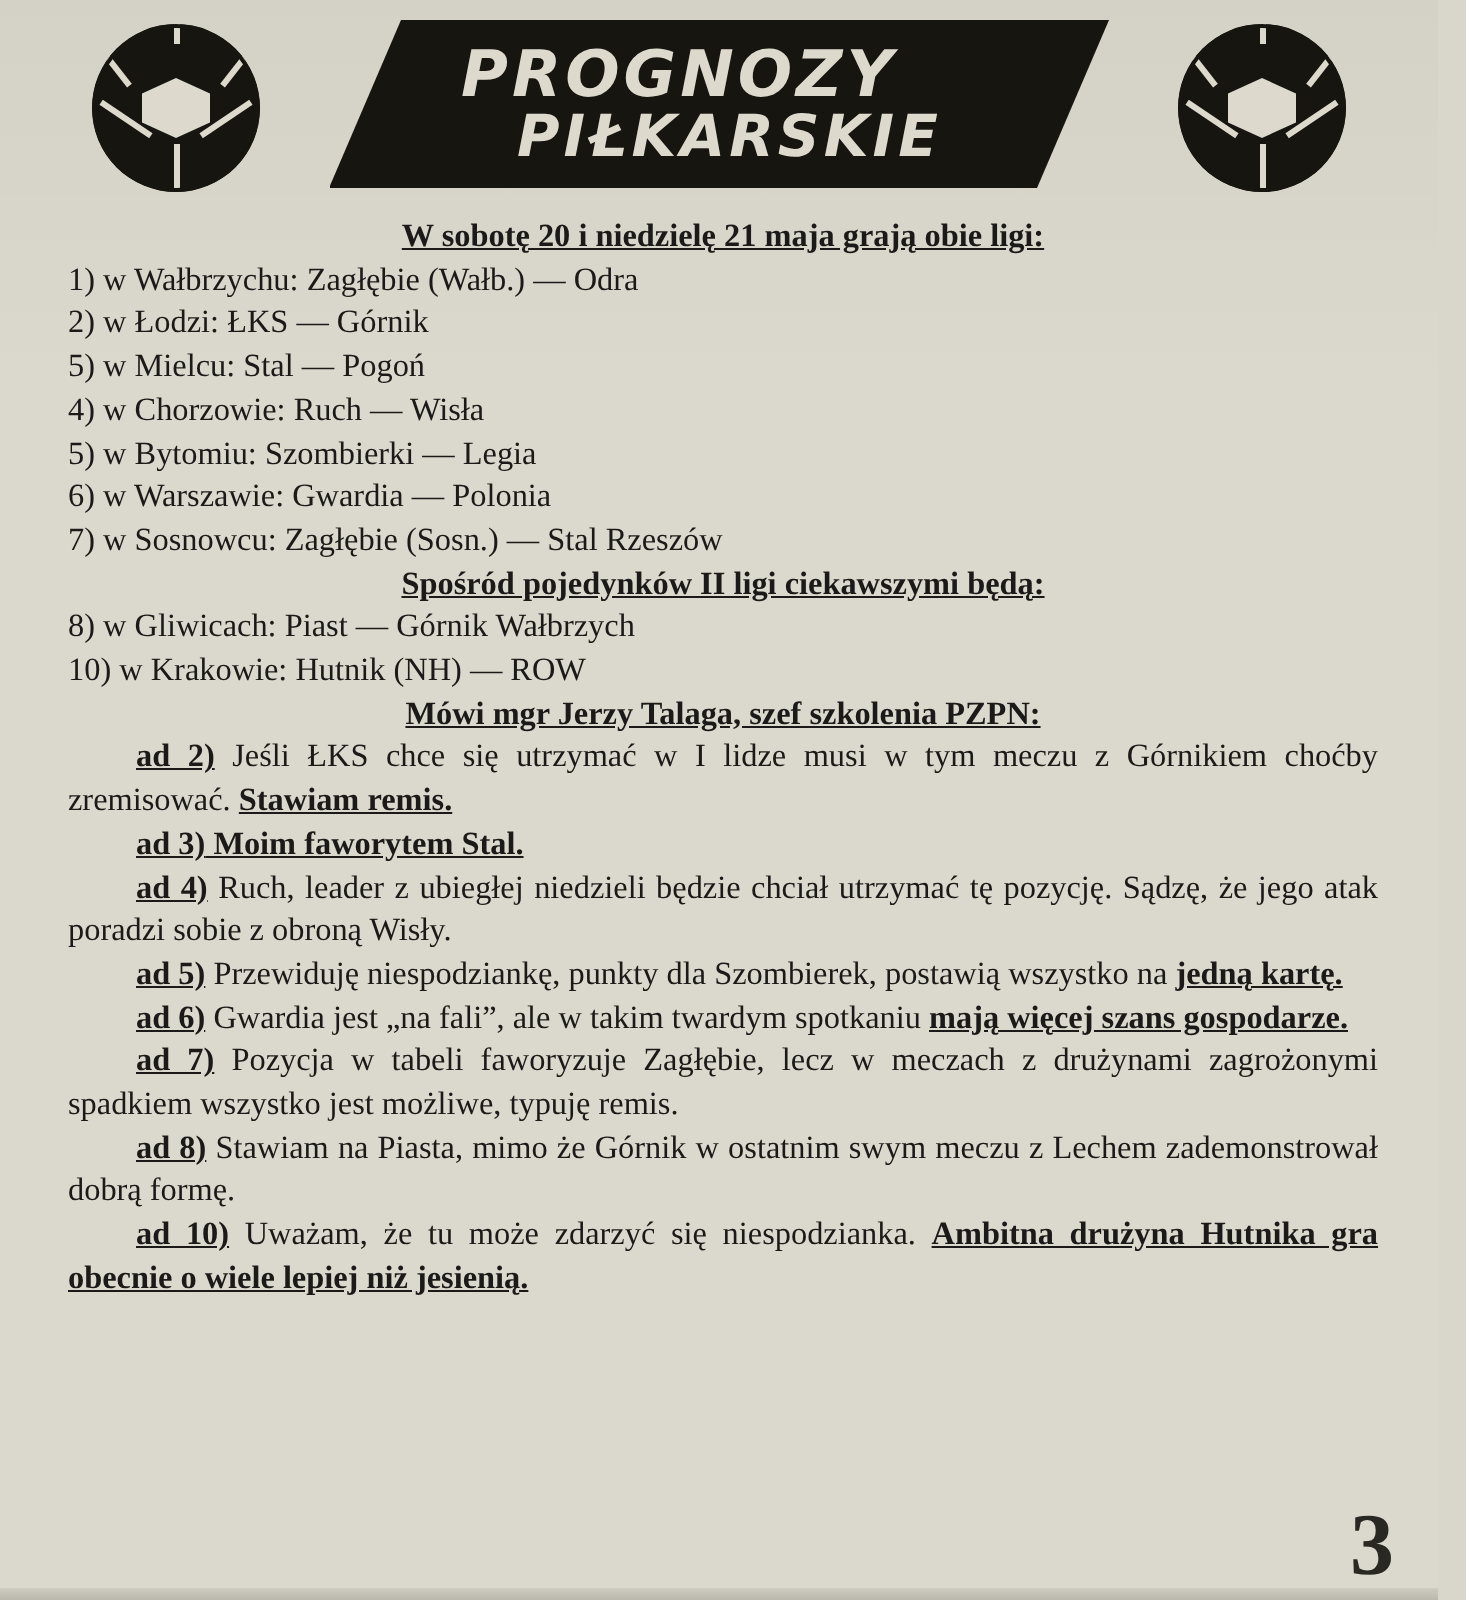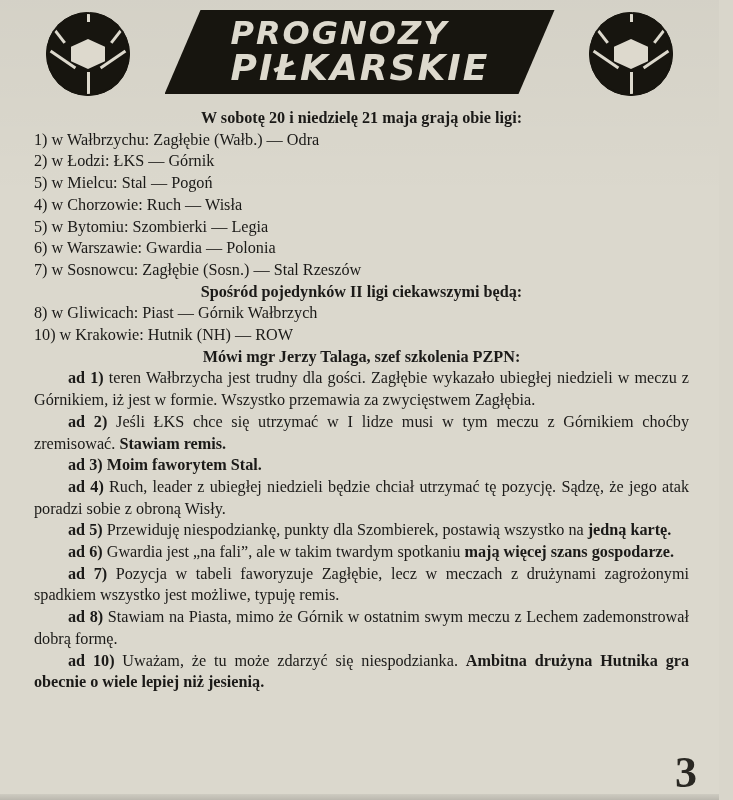--- a/index.html
+++ b/index.html
@@ -84,39 +84,40 @@
     clip-path: polygon(36px 0, 100% 0, calc(100% - 36px) 100%, 0 100%);
   }
   .banner-line {
     font-family: "DejaVu Sans", sans-serif;
     font-weight: bold;
     font-style: italic;
     letter-spacing: 2px;
     line-height: 1.02;
   }
   .banner-line.l1 { font-size: 32px; }
-  .banner-line.l2 { font-size: 36px; }
+  .banner-line.l2 { font-size: 29px; margin-left: 28px; }
 
   
   .content {
     padding: 4px 30px 0 34px;
     font-size: 16.2px;
     line-height: 1.34;
   }
   .line {
     white-space: nowrap;
   }
   .center {
     text-align: center;
   }
   .indent {
     text-indent: 34px;
   }
   b, .b {
     font-weight: bold;
+    text-decoration: underline;
   }
   .para {
     margin: 0;
     text-align: justify;
   }
   .para-block {
     margin-bottom: 0px;
   }
   .signature {
     text-align: right;
@@ -194,21 +195,20 @@
     <div class="line center b">Spośród pojedynków II ligi ciekawszymi będą:</div>
 
     <div>
       <div class="line match-line">8) w Gliwicach: Piast — Górnik Wałbrzych</div>
       <div class="line match-line">10) w Krakowie: Hutnik (NH) — ROW</div>
     </div>
 
     <div class="line center b">Mówi mgr Jerzy Talaga, szef szkolenia PZPN:</div>
 
     <div id="comments">
-        <p class="para indent para-block"><b>ad 1)</b><span> teren Wałbrzycha jest trudny dla gości. Zagłębie wykazało ubiegłej niedzieli w meczu z Górnikiem, iż jest w formie. Wszystko przemawia za zwycięstwem Zagłębia.</span></p>
         <p class="para indent para-block"><b>ad 2)</b><span> Jeśli ŁKS chce się utrzymać w I lidze musi w tym meczu z Górnikiem choćby zremisować. </span><b>Stawiam remis.</b></p>
         <p class="para indent para-block"><b>ad 3)</b><b> Moim faworytem Stal.</b></p>
         <p class="para indent para-block"><b>ad 4)</b><span> Ruch, leader z ubiegłej niedzieli będzie chciał utrzymać tę pozycję. Sądzę, że jego atak poradzi sobie z obroną Wisły.</span></p>
         <p class="para indent para-block"><b>ad 5)</b><span> Przewiduję niespodziankę, punkty dla Szombierek, postawią wszystko na </span><b>jedną kartę.</b></p>
         <p class="para indent para-block"><b>ad 6)</b><span> Gwardia jest „na fali”, ale w takim twardym spotkaniu </span><b>mają więcej szans gospodarze.</b></p>
         <p class="para indent para-block"><b>ad 7)</b><span> Pozycja w tabeli faworyzuje Zagłębie, lecz w meczach z drużynami zagrożonymi spadkiem wszystko jest możliwe, typuję remis.</span></p>
         <p class="para indent para-block"><b>ad 8)</b><span> Stawiam na Piasta, mimo że Górnik w ostatnim swym meczu z Lechem zademonstrował dobrą formę.</span></p>
         <p class="para indent para-block"><b>ad 10)</b><span> Uważam, że tu może zdarzyć się niespodzianka. </span><b>Ambitna drużyna Hutnika gra obecnie o wiele lepiej niż jesienią.</b></p>
       </div>
 

